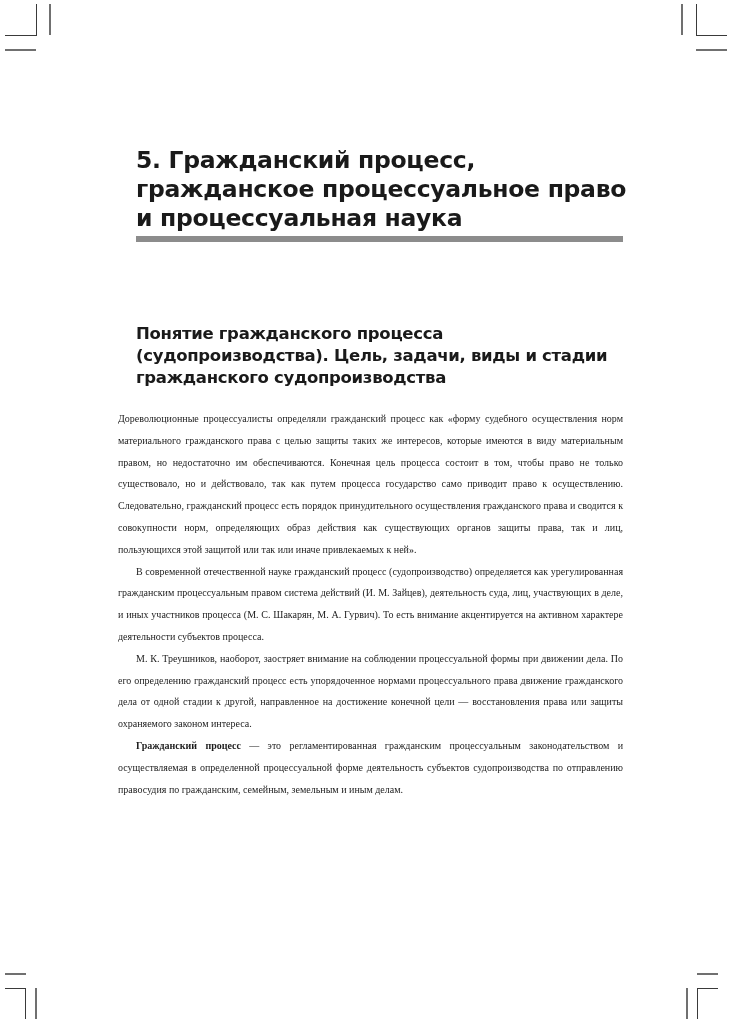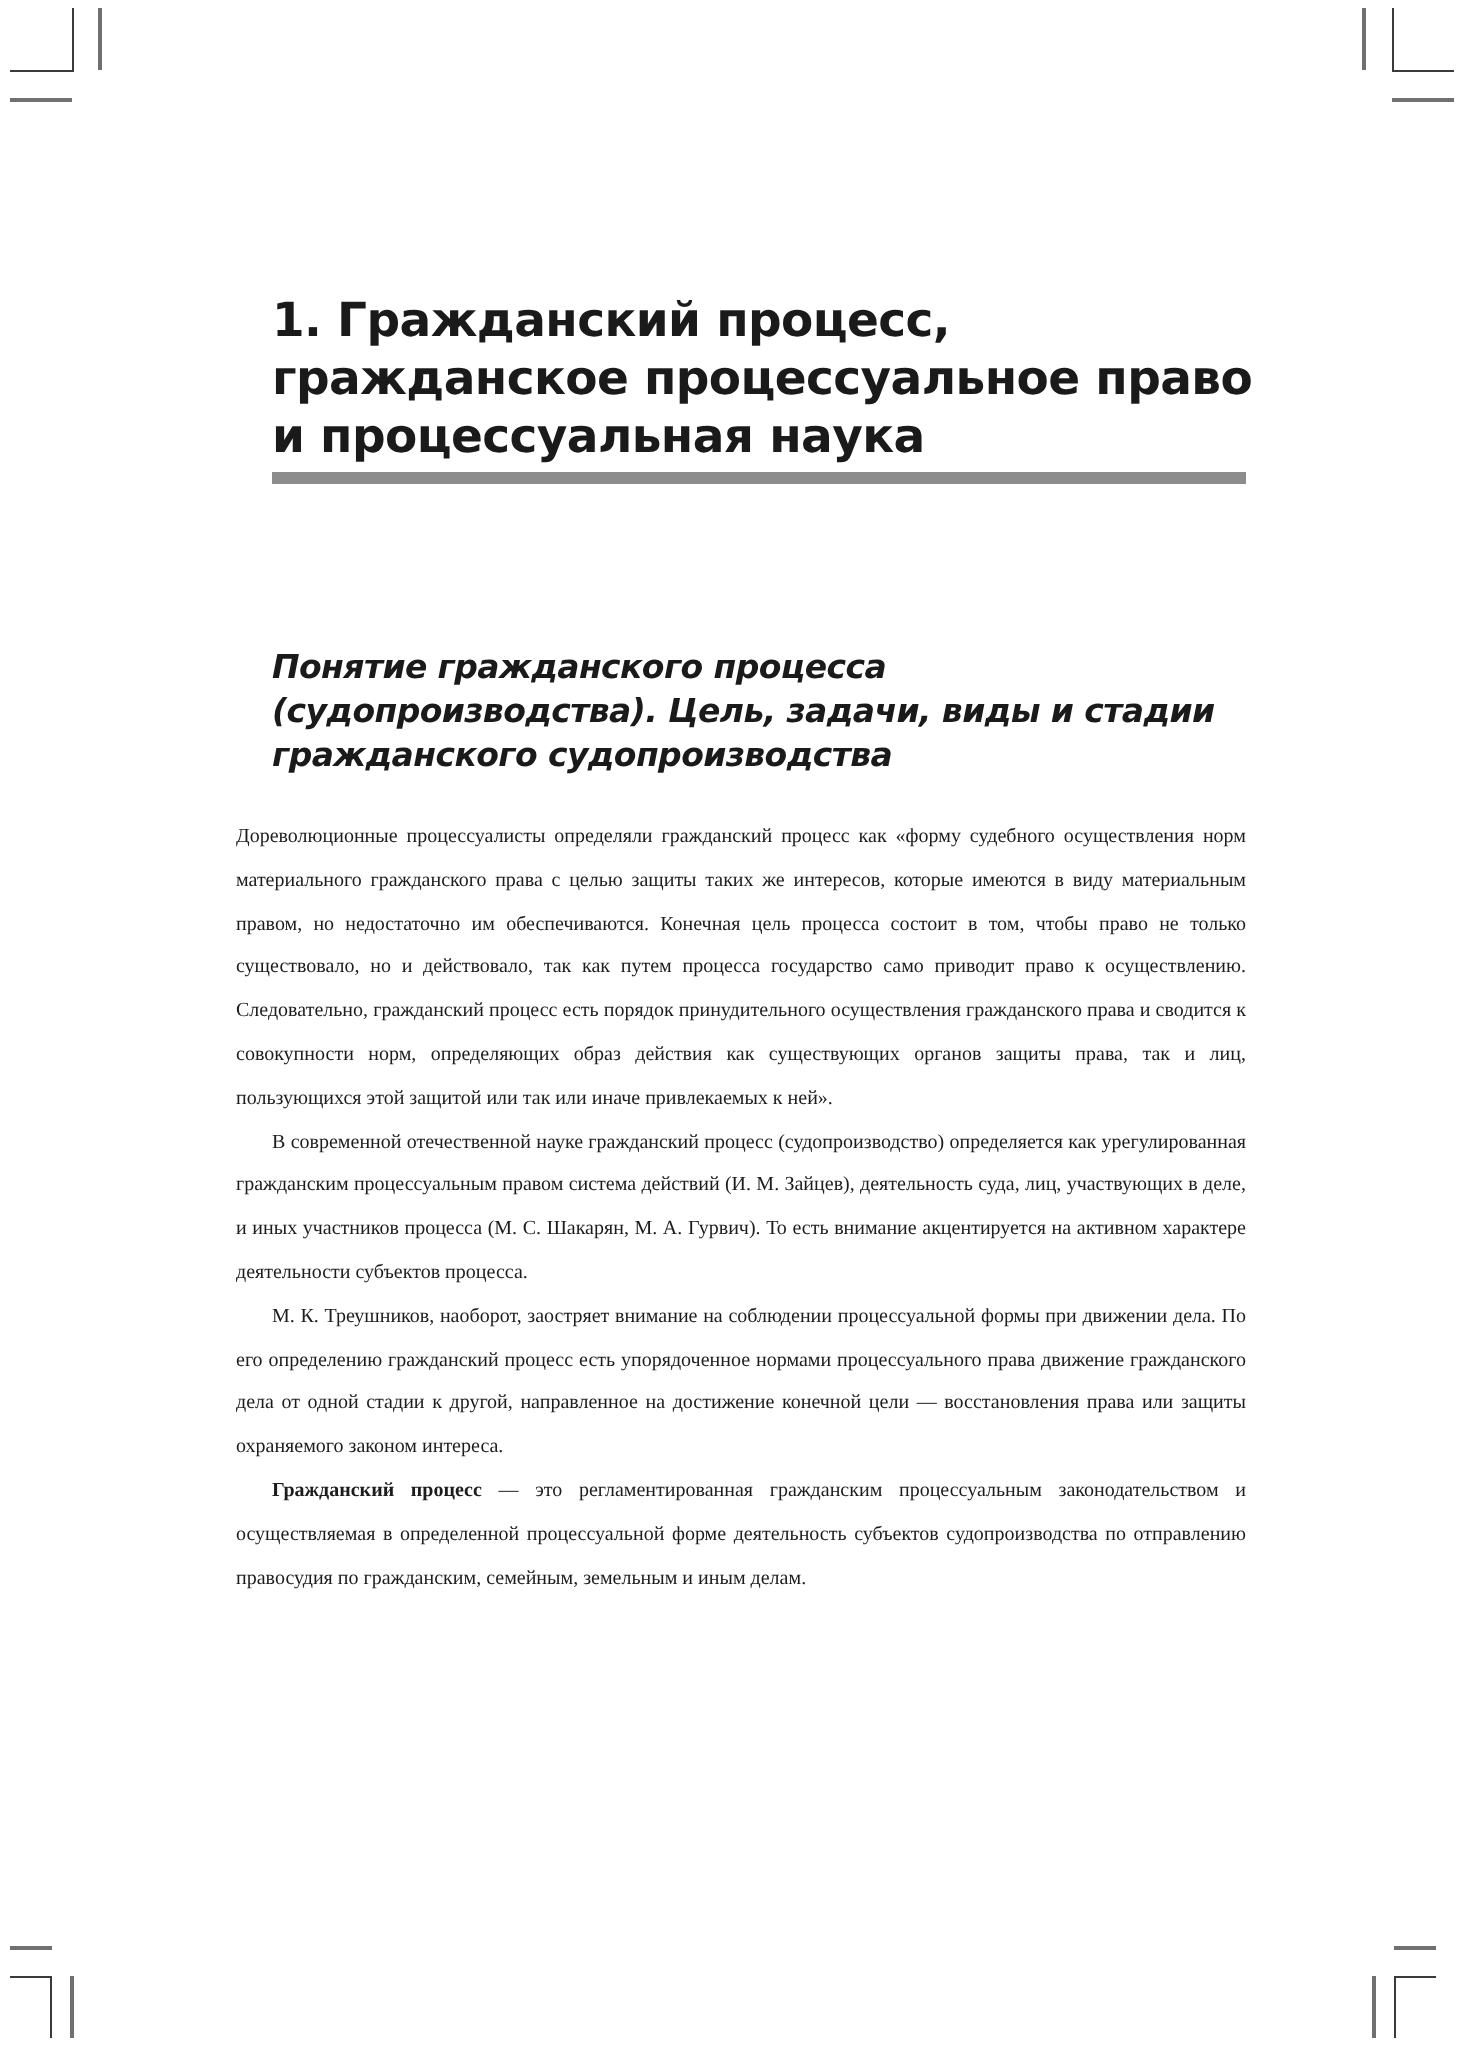--- a/index.html
+++ b/index.html
@@ -11,21 +11,20 @@
     font-family:"DejaVu Sans", sans-serif; font-weight:bold;
     font-size:23.5px; line-height:29px; color:#1a1a1a; letter-spacing:-0.3px;
     margin:0;
   }
   .rule { position:absolute; left:136px; top:236px; width:487px; height:6px; background:#8c8c8c; }
   .section-title {
     position:absolute; left:136px; top:323px; width:500px;
     font-family:"DejaVu Sans", sans-serif; font-weight:bold;
     font-size:16.5px; line-height:22px; color:#1a1a1a; letter-spacing:-0.3px;
     margin:0;
-    font-style:italic;
   }
   .body {
     position:absolute; left:118px; top:408px; width:505px;
     font-family:"Liberation Serif", serif; font-size:10px; line-height:21.8px; color:#1c1c1c;
   }
   .body p { margin:0; text-align:justify; hyphens:manual; }
   .body p.indent { text-indent:18px; }
   .body b { font-weight:bold; }
 </style>
 </head>
@@ -44,21 +43,21 @@
 <div class="mark gray" style="left:5px;top:973px;width:21px;height:2px;"></div>
 <div class="mark" style="left:5px;top:988px;width:21px;height:1px;"></div>
 <div class="mark" style="left:25px;top:988px;width:1px;height:31px;"></div>
 <div class="mark gray" style="left:35px;top:988px;width:2px;height:31px;"></div>
 
 <div class="mark gray" style="left:697px;top:973px;width:21px;height:2px;"></div>
 <div class="mark" style="left:697px;top:988px;width:21px;height:1px;"></div>
 <div class="mark" style="left:697px;top:988px;width:1px;height:31px;"></div>
 <div class="mark gray" style="left:686px;top:988px;width:2px;height:31px;"></div>
 
-<h1 class="chapter-title">1. Гражданский процесс, гражданское процессуальное право и процессуальная наука</h1>
+<h1 class="chapter-title">5. Гражданский процесс, гражданское процессуальное право и процессуальная наука</h1>
 <div class="rule"></div>
 
 <h2 class="section-title">Понятие гражданского процесса (судопроизводства). Цель, задачи, виды и стадии гражданского судопроизводства</h2>
 
 <div class="body">
   <p>Дореволюционные процессуалисты определяли гражданский процесс как «форму судебного осуществления норм материального граждан­ского права с целью защиты таких же интересов, которые имеются в виду материальным правом, но недостаточно им обеспечиваются. Конечная цель процесса состоит в том, чтобы право не только существовало, но и действовало, так как путем процесса государство само приводит пра­во к осуществлению. Следовательно, гражданский процесс есть поря­док принудительного осуществления гражданского права и сводится к совокупности норм, определяющих образ действия как существую­щих органов защиты права, так и лиц, пользующихся этой защитой или так или иначе привлекаемых к ней».</p>
   <p class="indent">В современной отечественной науке гражданский процесс (судопро­изводство) определяется как урегулированная гражданским процессу­альным правом система действий (И. М. Зайцев), деятельность суда, лиц, участвующих в деле, и иных участников процесса (М. С. Шакарян, М. А. Гурвич). То есть внимание акцентируется на активном характере деятельности субъектов процесса.</p>
   <p class="indent">М. К. Треушников, наоборот, заостряет внимание на соблюдении процессуальной формы при движении дела. По его определению гражданский процесс есть упорядоченное нормами процессуального права движение гражданского дела от одной стадии к другой, направ­ленное на достижение конечной цели — восстановления права или за­щиты охраняемого законом интереса.</p>
   <p class="indent"><b>Гражданский процесс</b><span> — это регламентированная гражданским про­цессуальным законодательством и осуществляемая в определенной про­цессуальной форме деятельность субъектов судопроизводства по отправ­лению правосудия по гражданским, семейным, земельным и иным делам.</span></p>
 </div>

